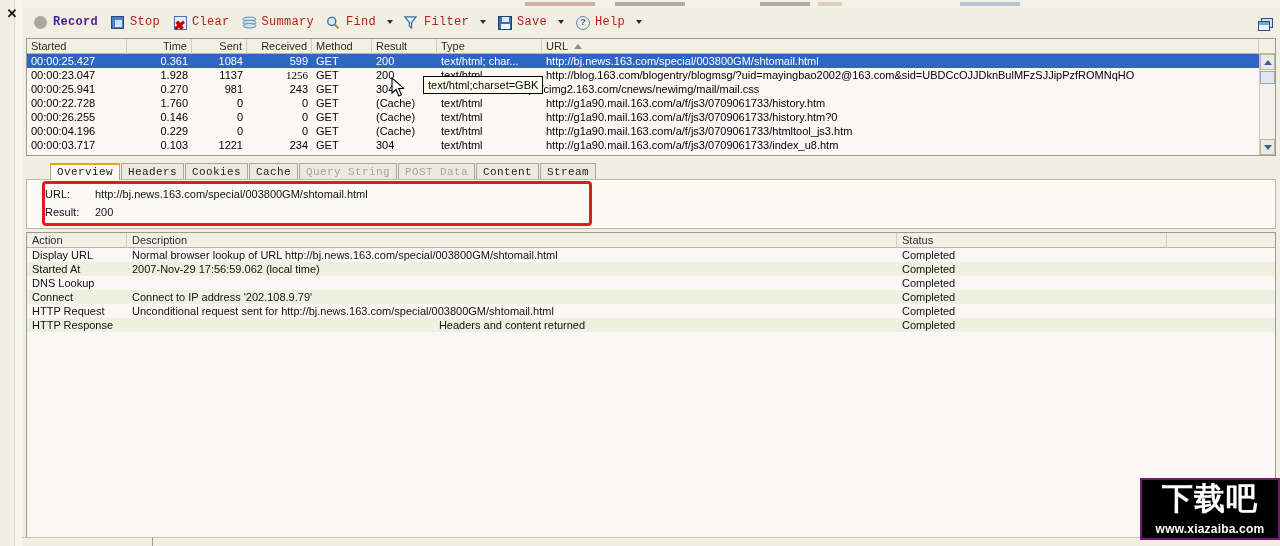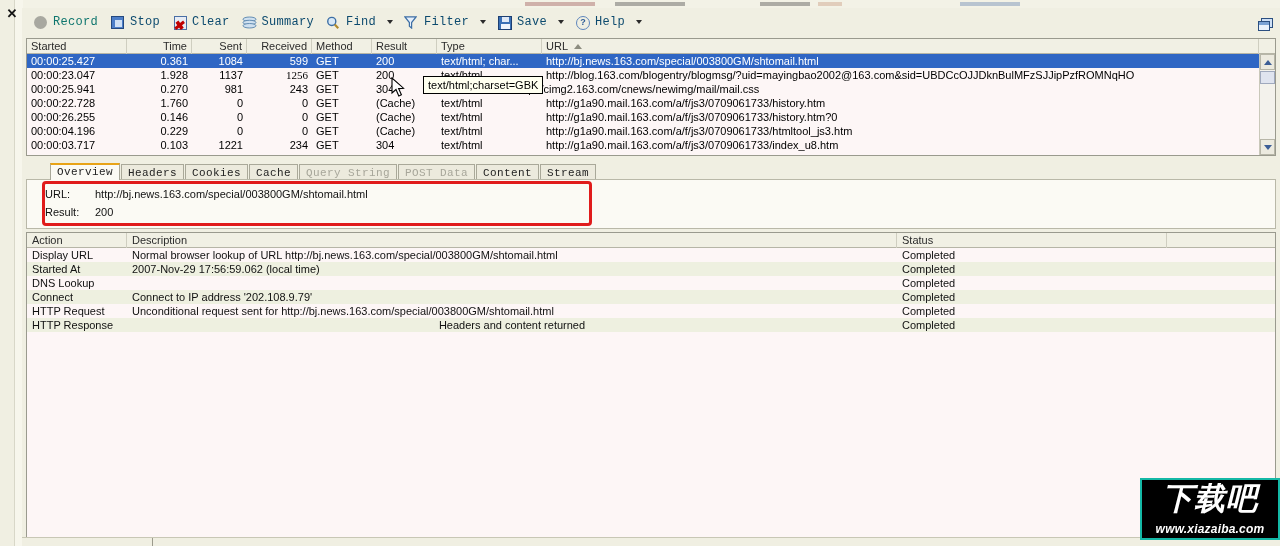--- a/index.html
+++ b/index.html
@@ -25,22 +25,22 @@
     font-family:"Liberation Mono", monospace;
     font-size:11px;color:#3b3b3b;letter-spacing:.5px;white-space:nowrap;
     text-align:center;
   }
   .leftbar-inner{position:absolute;left:14px;top:0;width:8px;height:546px;border-left:1px solid #d8d7c8;background:#f7f6ec;}
 
   
   .toolbar{position:absolute;left:22px;top:8px;width:1258px;height:28px;background:#f0efe2;}
   .tbar-row{position:absolute;left:6px;top:2px;display:flex;align-items:center;height:24px;}
   .tbtn{display:flex;align-items:center;height:22px;padding:0 5px;margin-right:2px;cursor:default;}
-  .tbtn span.lbl{font-family:"Liberation Mono", monospace;font-size:12px;color:#0c4a6e;margin-left:5px;letter-spacing:.3px;}
-  .tbtn.disabled span.lbl{color:#0f766e;}
+  .tbtn span.lbl{font-family:"Liberation Mono", monospace;font-size:12px;color:#b91c1c;margin-left:5px;letter-spacing:.3px;}
+  .tbtn.disabled span.lbl{color:#4c1d95;font-weight:bold;}
   .tico{width:15px;height:15px;position:relative;display:inline-block;}
   .arrowbtn{width:14px;height:22px;display:flex;align-items:center;justify-content:center;margin-right:2px;}
   .arrowbtn i{display:block;width:0;height:0;border-left:3.5px solid transparent;border-right:3.5px solid transparent;border-top:4px solid #2b2b2b;}
 
   
   .ic-record{width:13px;height:13px;border-radius:50%;background:#a8a8a0;}
   .ic-stop{width:13px;height:13px;background:#4d7ec8;border:1px solid #25497f;box-sizing:border-box;}
   .ic-stop:after{content:"";position:absolute;left:3px;top:3px;width:7px;height:7px;background:#cfe0f5;}
   .ic-clear{width:13px;height:14px;background:#e8ecf4;border:1px solid #4a6fa5;box-sizing:border-box;}
   .ic-clear i{position:absolute;left:-2px;top:4px;color:#c00000;font-size:13px;font-weight:bold;line-height:10px;}
@@ -77,21 +77,21 @@
   .sb-arrow.dn i{border-top:5px solid #3c5e96;}
   .sb-thumb{position:absolute;left:0;top:17px;width:15px;height:13px;background:#dfe4ef;border:1px solid #9fa9bd;box-sizing:border-box;}
 
   
   .tooltip{position:absolute;background:#fffff0;border:1px solid #000;font-size:11px;padding:1px 4px;line-height:14px;white-space:nowrap;color:#000;z-index:40;}
 
   
   .cursor{position:absolute;z-index:45;pointer-events:none;}
 
   
-  .tabs{position:absolute;left:28px;top:127px;height:17px;display:flex;align-items:center;}
+  .tabs{position:absolute;left:28px;top:127px;height:17px;display:flex;align-items:flex-start;}
   .tab{height:16px;line-height:16px;padding:0 6px;font-family:"Liberation Mono", monospace;font-size:11px;letter-spacing:.4px;
        border:1px solid #a9a899;border-bottom:none;background:#eceadd;color:#232323;margin-right:1px;box-sizing:border-box;}
   .tab.active{background:#fbfaf4;border-top:2px solid #e8a317;height:17px;line-height:15px;position:relative;z-index:3;}
   .tab.dim{color:#a7a69a;}
 
   
   .ovbox{position:absolute;left:4px;top:143px;width:1250px;height:50px;background:#fbfaf4;border:1px solid #b9b8a8;box-sizing:border-box;}
   .redbox{position:absolute;left:20px;top:145px;width:550px;height:45px;border:3px solid #e01b1b;border-radius:4px;box-sizing:border-box;z-index:6;}
   .ovline{position:absolute;font-size:11px;color:#111;white-space:nowrap;}
   .ovlab{position:absolute;font-size:11px;color:#111;}
@@ -109,21 +109,21 @@
   .botline{position:absolute;left:22px;bottom:0;width:1258px;height:8px;background:#f0efe2;border-top:1px solid #c8c7b5;}
   .botline .mark{position:absolute;left:130px;top:0;width:1px;height:8px;background:#9b9a8c;}
 
   
   .restore{position:absolute;right:6px;top:10px;width:16px;height:14px;}
   .restore .b1{position:absolute;left:3px;top:0;width:12px;height:10px;border:1px solid #2b4f80;background:#cfe0f5;box-sizing:border-box;}
   .restore .b2{position:absolute;left:0;top:3px;width:12px;height:10px;border:1px solid #2b4f80;background:#eaf2fb;box-sizing:border-box;}
   .restore .b2:before{content:"";position:absolute;left:0;top:0;right:0;height:3px;background:#7aa2d4;}
 
   
-  .wm{position:absolute;right:0;bottom:6px;width:140px;height:62px;background:#14b8a6;padding:2px;box-sizing:border-box;font-style:italic;}
+  .wm{position:absolute;right:0;bottom:6px;width:140px;height:62px;background:#701a75;padding:2px;box-sizing:border-box;}
   .wm-in{width:100%;height:100%;background:#000;position:relative;overflow:hidden;}
   .wm-cn{position:absolute;left:0;top:1px;width:100%;text-align:center;color:#fff;font-size:31px;font-weight:bold;line-height:34px;letter-spacing:1px;font-family:"DejaVu Sans",sans-serif;}
   .wm-url{position:absolute;left:0;bottom:2px;width:100%;text-align:center;color:#fff;font-size:12px;font-weight:bold;font-family:"Liberation Sans",sans-serif;letter-spacing:.2px;}
 </style>
 </head>
 <body>
 
 <div class="app">
 
   <div class="topstrip">

